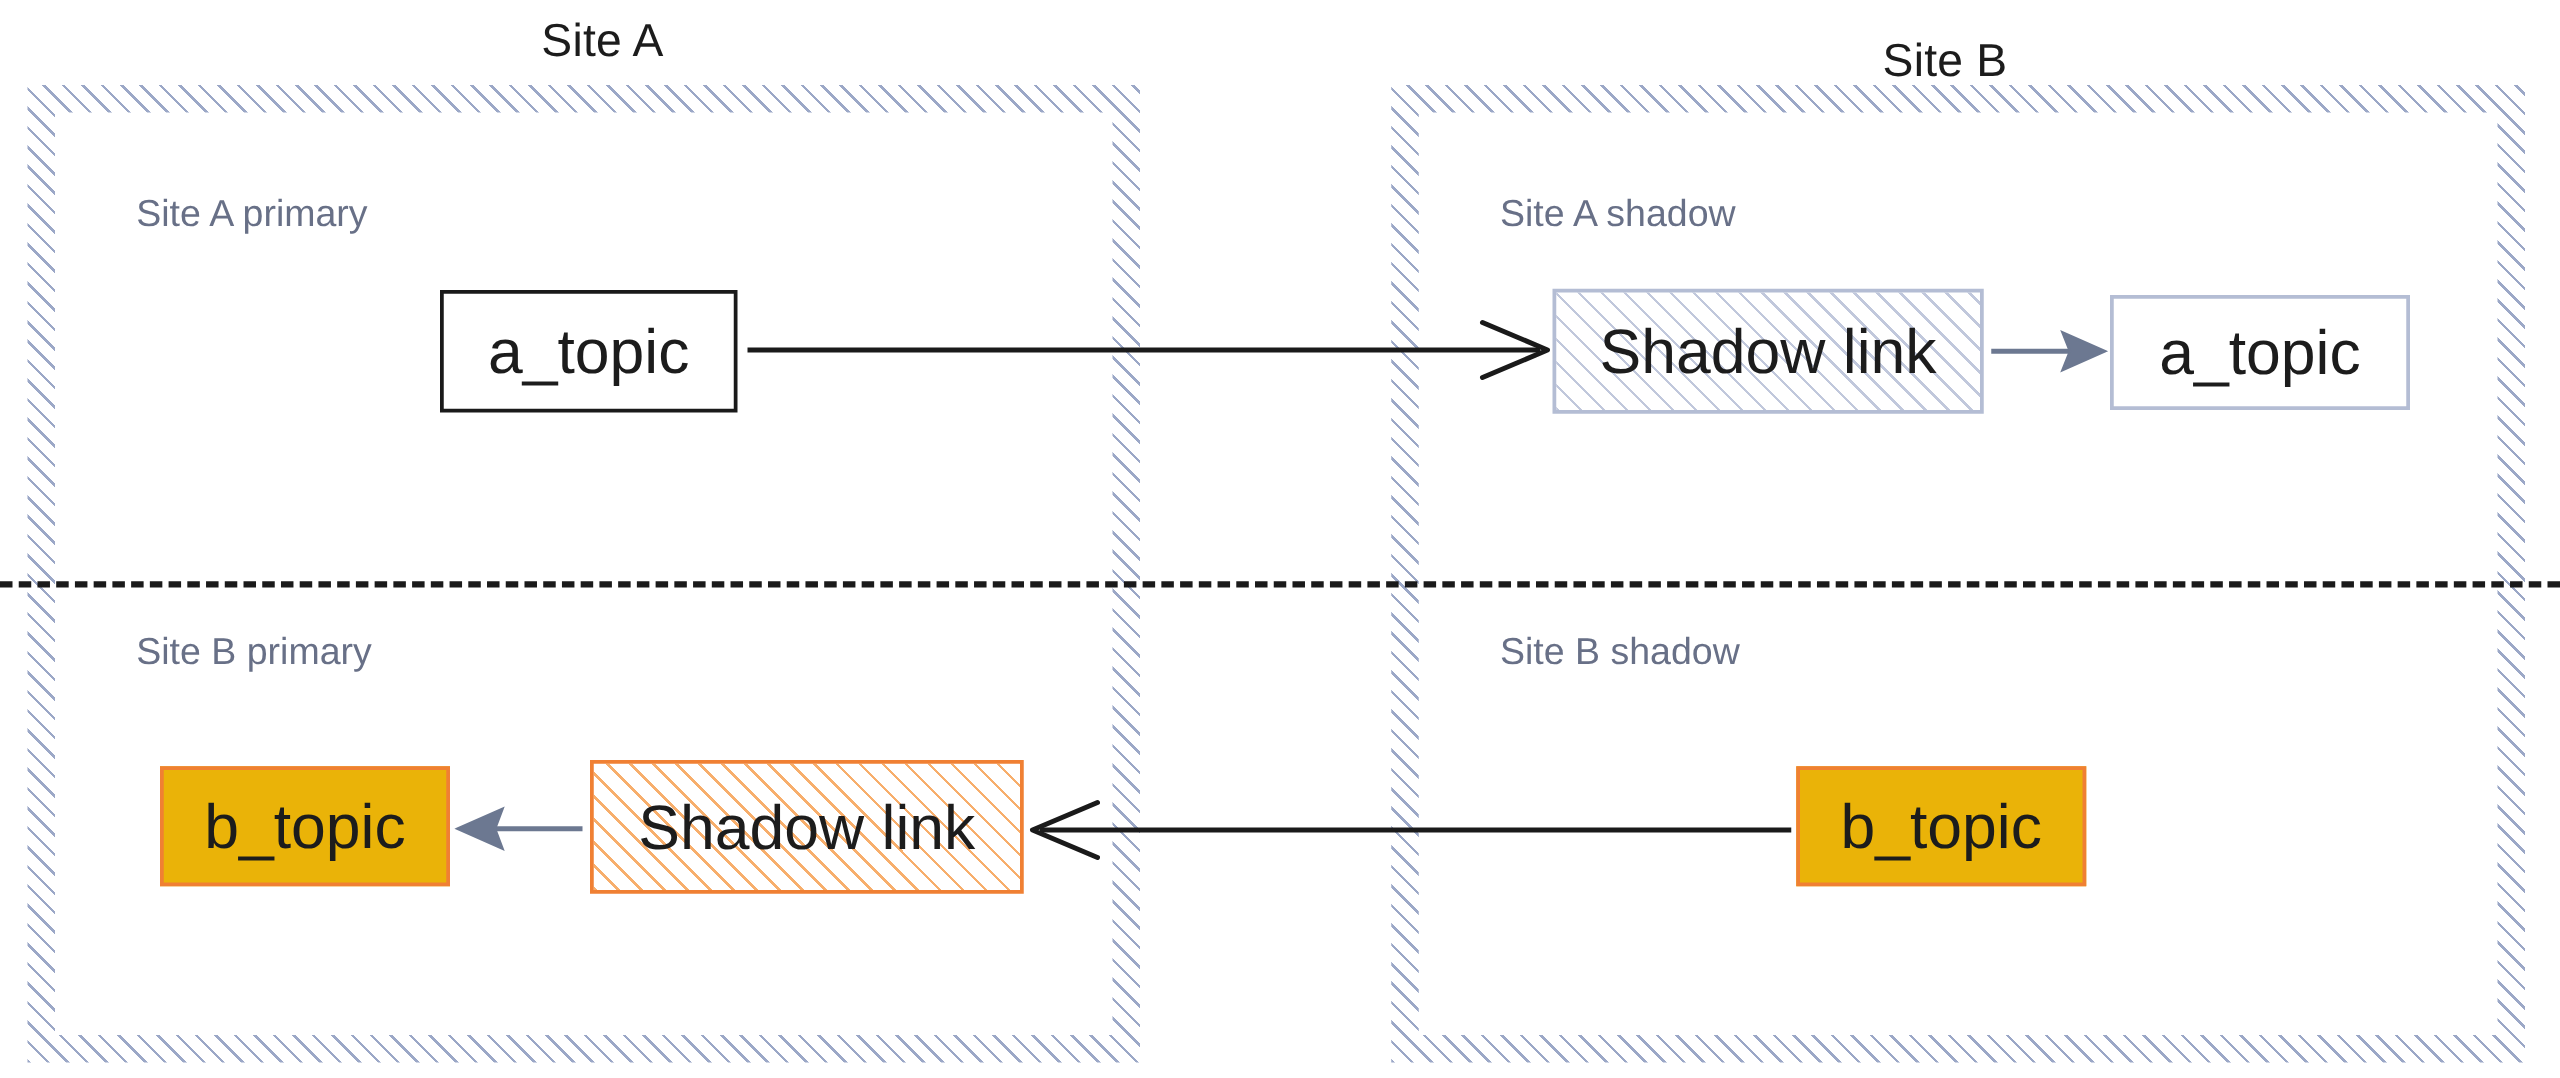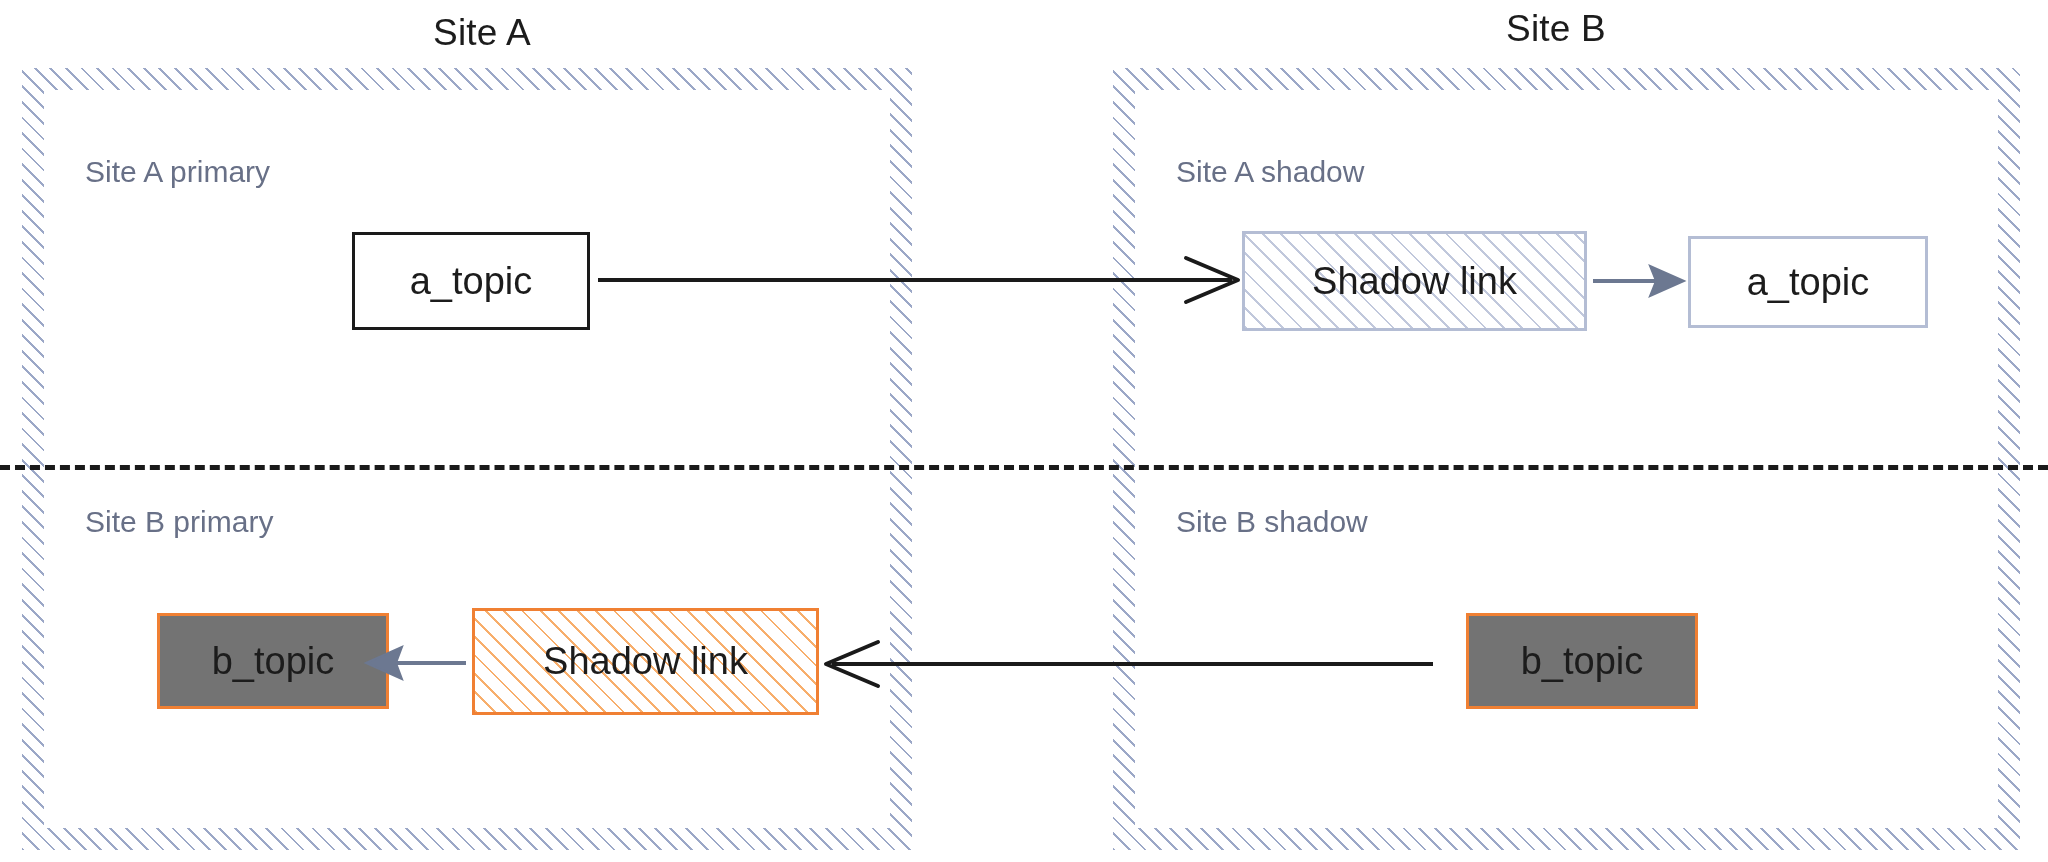--- a/index.html
+++ b/index.html
@@ -41,51 +41,51 @@
     left:0;top:0;right:0;bottom:0;
     background:#ffffff;
   }
 
   
   .quad-label{
     position:absolute;
     font-size:30px;
     color:#687087;
     white-space:nowrap;
+    margin-left:24px;
   }
 
   
   .divider{
     position:absolute;
     left:0;width:2048px;height:0;
     border-top:5px dashed #1a1a1a;
   }
 
   
   .node{
     position:absolute;
     box-sizing:border-box;
     display:flex;
     align-items:center;
     justify-content:center;
-    font-size:38px;
+    font-size:50px;
     color:#1c1c1c;
     white-space:nowrap;
     background:#ffffff;
   }
   .node .lbl{position:relative;z-index:2;}
 
   .node.primary-dark{
     border:3.5px solid #1a1a1a;
     background:#ffffff;
   }
   .node.primary-orange{
     border:3.5px solid #f08033;
-    background:#737373;
-    margin-left:29px;
+    background:#eab308;
   }
   .node.shadow-blue-outline{
     border:3px solid #b4bdd4;
     background:#ffffff;
   }
   .node.shadow-blue-hatch{
     border:3px solid #b4bdd4;
     background-color:#ffffff;
     background-image:
       repeating-linear-gradient(45deg,
@@ -103,21 +103,21 @@
 
   
   #arrows{position:absolute;left:0;top:0;width:2048px;height:862px;pointer-events:none;}
 </style>
 </head>
 <body>
 
 <div id="stage">
 
   <div class="col-header" style="left:482px;top:12px;">Site A</div>
-  <div class="col-header" style="left:1556px;top:8px;">Site B</div>
+  <div class="col-header" style="left:1556px;top:28px;">Site B</div>
 
   <div class="site-container" style="left:22px;top:68px;width:890px;height:782px;">
     <div class="inner"></div>
   </div>
 
   <div class="site-container" style="left:1113px;top:68px;width:907px;height:782px;">
     <div class="inner"></div>
   </div>
 
   <div class="quad-label" style="left:85px;top:155px;">Site A primary</div>

